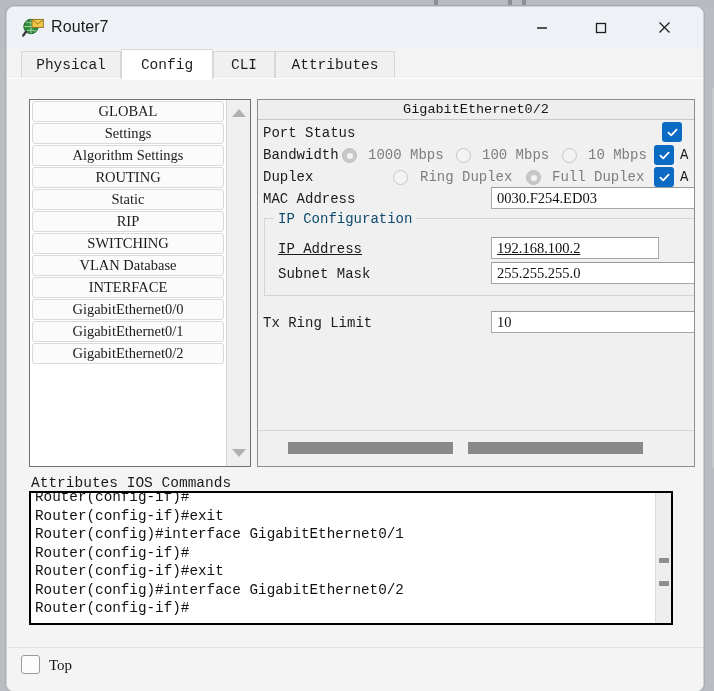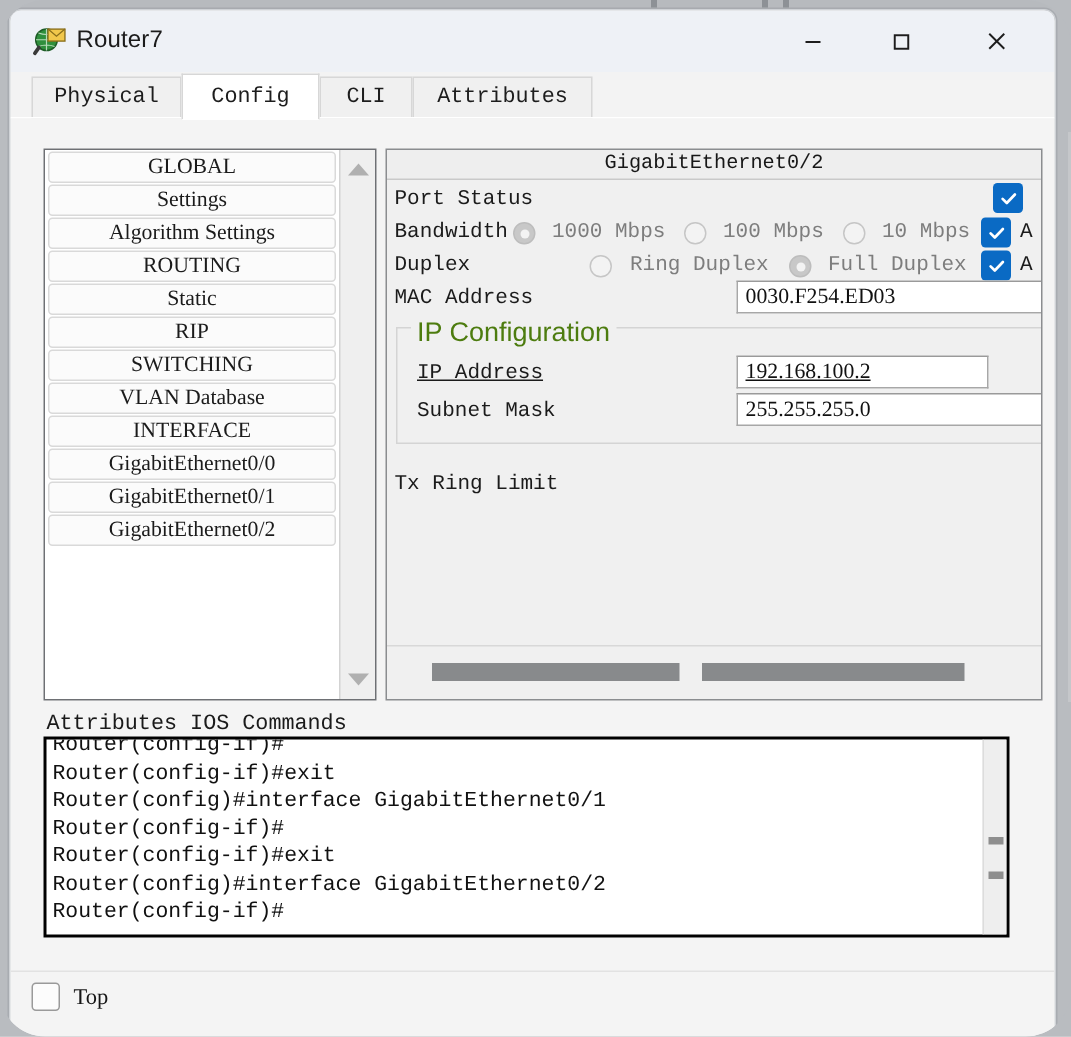--- a/index.html
+++ b/index.html
@@ -8,21 +8,20 @@
     background: #b9bcc0;
     font-family: "Liberation Sans", sans-serif;
     overflow: hidden;
   }
   #root {
     position: absolute;
     left: 0; top: 0;
     width: 714px; height: 691px;
     background: #b9bcc0;
     overflow: hidden;
-    border-radius: 30px;
   }
   
   .bg-strip {
     position: absolute; left: 0; top: 0; width: 714px; height: 6px;
     background: #b7babe;
   }
   .bg-strip .tick { position: absolute; top: 0; width: 4px; height: 5px; background: #8d9196; }
 
   
   .window {
@@ -212,23 +211,23 @@
   .groupbox {
     position: absolute;
     border: 1px solid #d4d4d4;
     box-sizing: border-box;
     background: transparent;
   }
   .group-title {
     position: absolute;
     background: #f0f0f0;
     padding: 0 4px;
-    font-family: Liberation Sans, sans-serif;
-    font-size: 18px;
-    color: #4d7c0f;
+    font-family: Liberation Mono, monospace;
+    font-size: 14px;
+    color: #0c4a6e;
     white-space: nowrap;
   }
   .hsbar {
     position: absolute;
     height: 14px;
     background: #f0f0f0;
   }
   .hsbar .thumb {
     position: absolute; top: 1px; height: 12px;
     background: #888a8c;
@@ -465,20 +464,23 @@
         <div class="tf" style="left:233px; top:137px; width:168px; height:22px;text-decoration:underline;">
           <span>192.168.100.2</span>
         </div>
 
         <div class="lbl" style="left:20px; top:166px;">Subnet Mask</div>
         <div class="tf" style="left:233px; top:162px; width:204px; height:22px;">
           <span>255.255.255.0</span>
         </div>
 
         <div class="lbl" style="left:5px; top:215px;">Tx Ring Limit</div>
+        <div class="tf" style="left:233px; top:211px; width:204px; height:22px;">
+          <span>10</span>
+        </div>
 
         <div class="panel-divider" style="left:0; top:330px; width:438px;"></div>
         <div class="hsbar" style="left:8px; top:341px; width:200px;">
           <div class="thumb" style="left:22px; width:165px;"></div>
         </div>
         <div class="hsbar" style="left:210px; top:341px; width:222px;">
           <div class="thumb" style="left:0px; width:175px;"></div>
         </div>
       </div>
 

